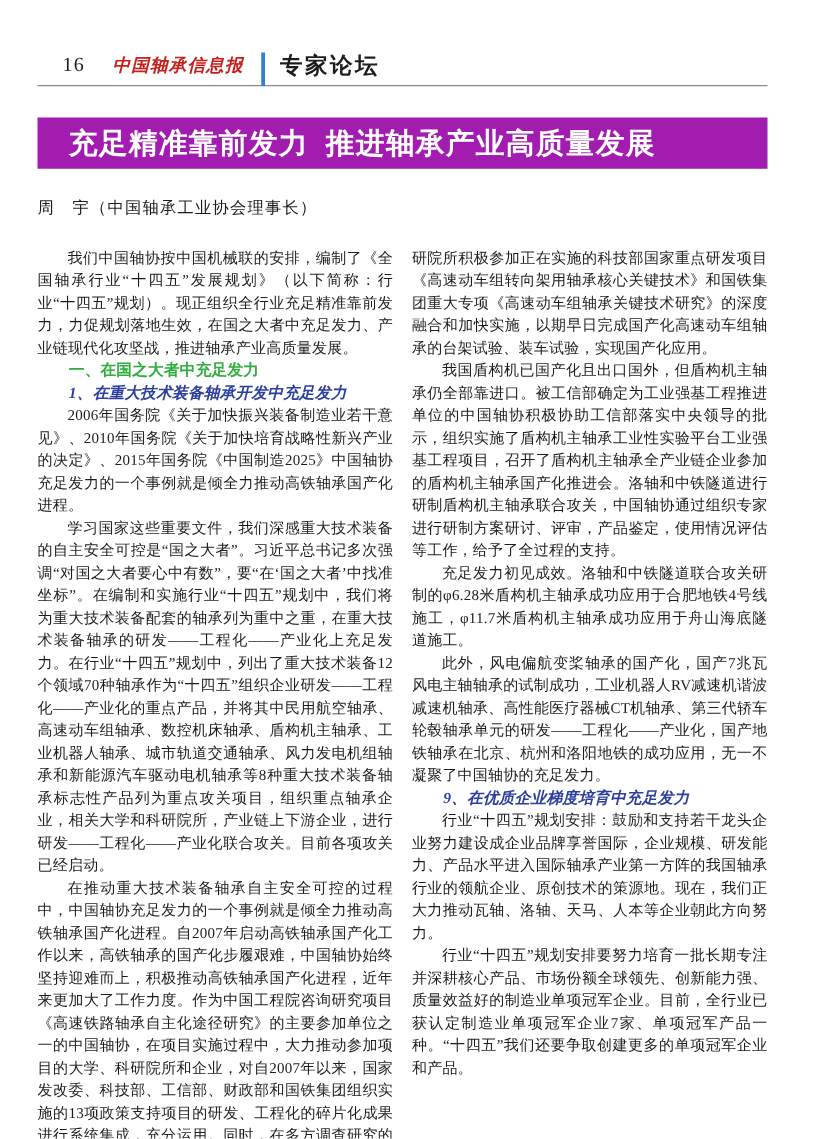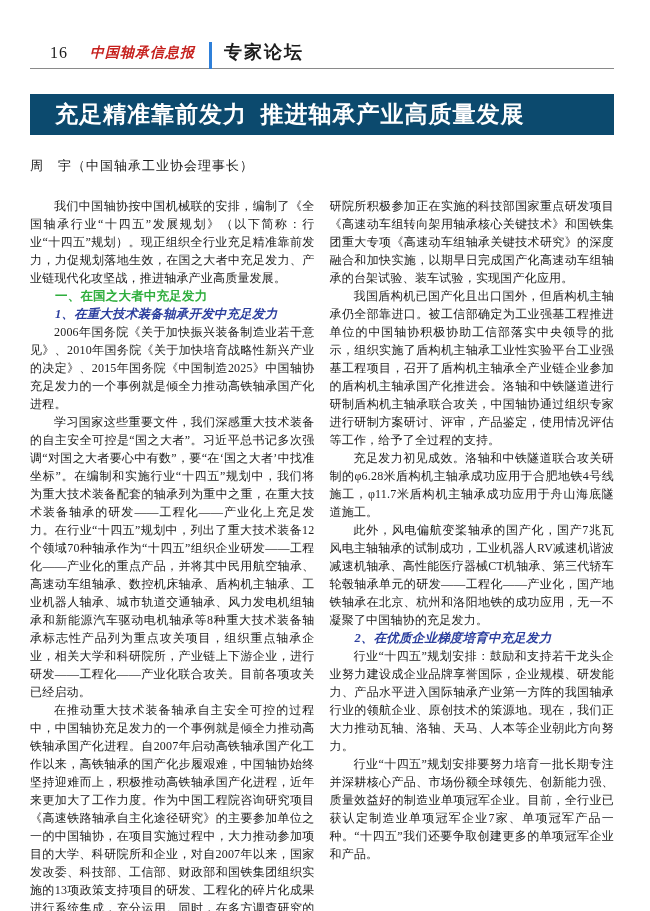--- a/index.html
+++ b/index.html
@@ -116,39 +116,39 @@
     <div class="hdr-left">
       <span class="page-num">16</span>
       <span class="masthead" style="color: rgb(198, 32, 29);">中国轴承信息报</span>
     </div>
     <div class="hdr-bar" style="background: rgb(47, 128, 217);"></div>
     <div class="hdr-right">
       <span class="section-title">专家论坛</span>
     </div>
   </div>
 
-  <div class="banner" style="background: #0c4a6e;">
+  <div class="banner" style="background: #a21caf;">
     <span class="banner-title">充足精准靠前发力  推进轴承产业高质量发展</span>
   </div>
 
   <div class="byline">周　宇（中国轴承工业协会理事长）</div>
 
   <div class="columns">
     <div class="col">
         <p class="para body">我们中国轴协按中国机械联的安排，编制了《全国轴承行业“十四五”发展规划》（以下简称：行业“十四五”规划）。现正组织全行业充足精准靠前发力，力促规划落地生效，在国之大者中充足发力、产业链现代化攻坚战，推进轴承产业高质量发展。</p>
         <p class="para h-green" style="color: rgb(47, 174, 61);">一、在国之大者中充足发力</p>
         <p class="para h-blue" style="color: rgb(44, 63, 158);">1、在重大技术装备轴承开发中充足发力</p>
         <p class="para body">2006年国务院《关于加快振兴装备制造业若干意见》、2010年国务院《关于加快培育战略性新兴产业的决定》、2015年国务院《中国制造2025》中国轴协充足发力的一个事例就是倾全力推动高铁轴承国产化进程。</p>
         <p class="para body">学习国家这些重要文件，我们深感重大技术装备的自主安全可控是“国之大者”。习近平总书记多次强调“对国之大者要心中有数”，要“在‘国之大者’中找准坐标”。在编制和实施行业“十四五”规划中，我们将为重大技术装备配套的轴承列为重中之重，在重大技术装备轴承的研发——工程化——产业化上充足发力。在行业“十四五”规划中，列出了重大技术装备12个领域70种轴承作为“十四五”组织企业研发——工程化——产业化的重点产品，并将其中民用航空轴承、高速动车组轴承、数控机床轴承、盾构机主轴承、工业机器人轴承、城市轨道交通轴承、风力发电机组轴承和新能源汽车驱动电机轴承等8种重大技术装备轴承标志性产品列为重点攻关项目，组织重点轴承企业，相关大学和科研院所，产业链上下游企业，进行研发——工程化——产业化联合攻关。目前各项攻关已经启动。</p>
         <p class="para body">在推动重大技术装备轴承自主安全可控的过程中，中国轴协充足发力的一个事例就是倾全力推动高铁轴承国产化进程。自2007年启动高铁轴承国产化工作以来，高铁轴承的国产化步履艰难，中国轴协始终坚持迎难而上，积极推动高铁轴承国产化进程，近年来更加大了工作力度。作为中国工程院咨询研究项目《高速铁路轴承自主化途径研究》的主要参加单位之一的中国轴协，在项目实施过程中，大力推动参加项目的大学、科研院所和企业，对自2007年以来，国家发改委、科技部、工信部、财政部和国铁集团组织实施的13项政策支持项目的研发、工程化的碎片化成果进行系统集成，充分运用。同时，在多方调查研究的基础上，通过工信部向关注高铁轴承国产化工作的国家领导人提出建立高铁轴承自主化的激励、约束和风险化解机制的积极建议。现在，我们正倾全力推动企业、科</p>
       </div>
     <div class="col">
         <p class="para body" style="text-indent: 0px;">研院所积极参加正在实施的科技部国家重点研发项目《高速动车组转向架用轴承核心关键技术》和国铁集团重大专项《高速动车组轴承关键技术研究》的深度融合和加快实施，以期早日完成国产化高速动车组轴承的台架试验、装车试验，实现国产化应用。</p>
         <p class="para body">我国盾构机已国产化且出口国外，但盾构机主轴承仍全部靠进口。被工信部确定为工业强基工程推进单位的中国轴协积极协助工信部落实中央领导的批示，组织实施了盾构机主轴承工业性实验平台工业强基工程项目，召开了盾构机主轴承全产业链企业参加的盾构机主轴承国产化推进会。洛轴和中铁隧道进行研制盾构机主轴承联合攻关，中国轴协通过组织专家进行研制方案研讨、评审，产品鉴定，使用情况评估等工作，给予了全过程的支持。</p>
         <p class="para body">充足发力初见成效。洛轴和中铁隧道联合攻关研制的φ6.28米盾构机主轴承成功应用于合肥地铁4号线施工，φ11.7米盾构机主轴承成功应用于舟山海底隧道施工。</p>
         <p class="para body">此外，风电偏航变桨轴承的国产化，国产7兆瓦风电主轴轴承的试制成功，工业机器人RV减速机谐波减速机轴承、高性能医疗器械CT机轴承、第三代轿车轮毂轴承单元的研发——工程化——产业化，国产地铁轴承在北京、杭州和洛阳地铁的成功应用，无一不凝聚了中国轴协的充足发力。</p>
-        <p class="para h-blue" style="color: rgb(44, 63, 158);">2、在优质企业梯度培育中充足发力</p>
+        <p class="para h-blue" style="color: rgb(44, 63, 158);">9、在优质企业梯度培育中充足发力</p>
         <p class="para body">行业“十四五”规划安排：鼓励和支持若干龙头企业努力建设成企业品牌享誉国际，企业规模、研发能力、产品水平进入国际轴承产业第一方阵的我国轴承行业的领航企业、原创技术的策源地。现在，我们正大力推动瓦轴、洛轴、天马、人本等企业朝此方向努力。</p>
         <p class="para body">行业“十四五”规划安排要努力培育一批长期专注并深耕核心产品、市场份额全球领先、创新能力强、质量效益好的制造业单项冠军企业。目前，全行业已获认定制造业单项冠军企业7家、单项冠军产品一种。“十四五”我们还要争取创建更多的单项冠军企业和产品。</p>
       </div>
   </div>
 
 </div>
 
 </body></html>

